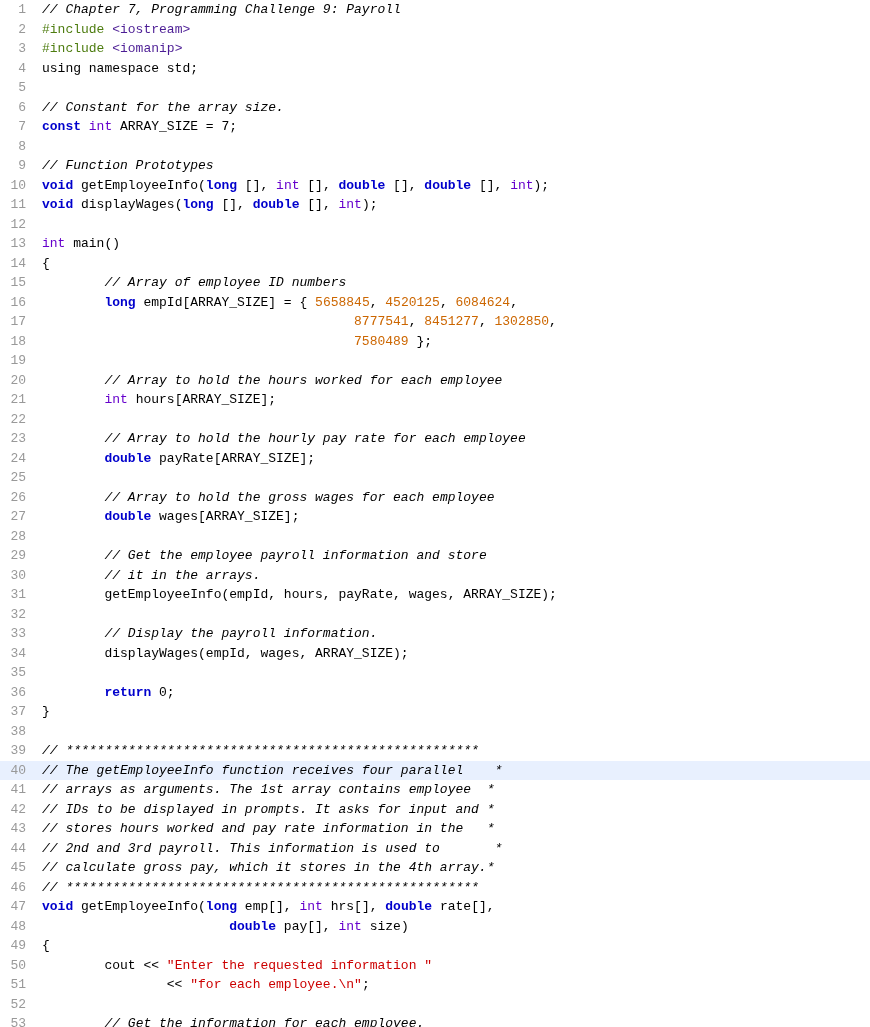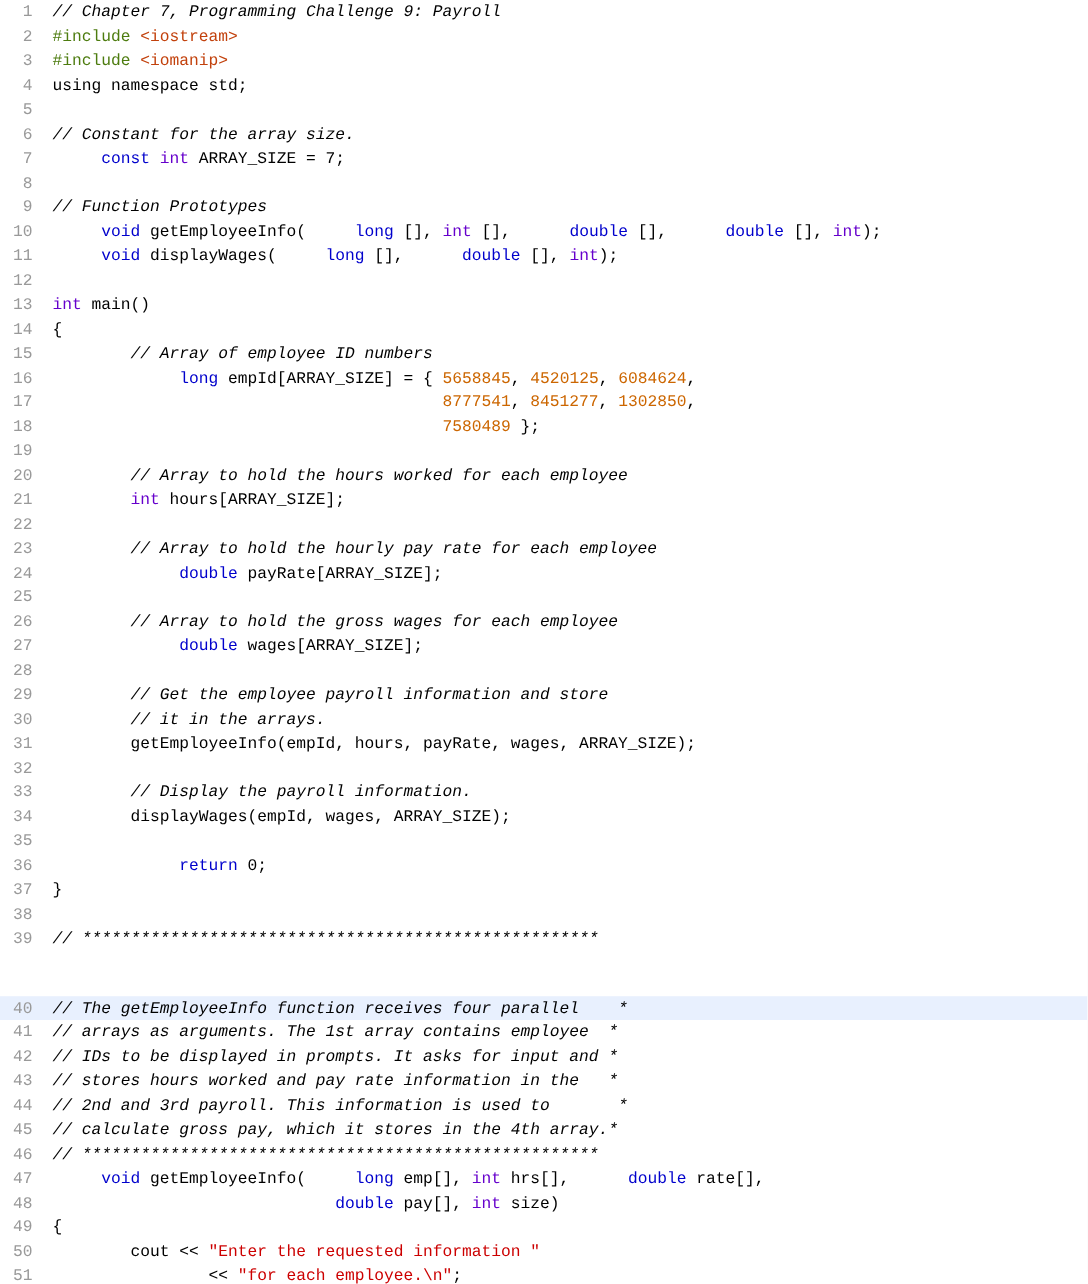--- a/index.html
+++ b/index.html
@@ -22,21 +22,20 @@
     }
     .code-table {
       width: 100%;
       border-collapse: collapse;
     }
     .code-table tr {
       display: flex;
     }
     .code-table tr.highlighted {
       background-color: #e8f0fe;
-      margin-top: 36px;
     }
     .line-num {
       min-width: 36px;
       text-align: right;
       padding-right: 10px;
       padding-left: 4px;
       color: #999999;
       user-select: none;
       flex-shrink: 0;
       font-size: 13px;
@@ -45,25 +44,25 @@
     .line-content {
       flex: 1;
       padding-left: 6px;
       white-space: pre;
       color: #000000;
       font-size: 13px;
       line-height: 1.5;
     }
     
     .c-comment { color: #000000; font-style: italic; }
-    .c-keyword { color: #0000cc; font-weight: normal; margin-left: 39px; }
+    .c-keyword { color: #0000cc; font-weight: bold; }
     .c-type { color: #6600cc; }
     .c-string { color: #cc0000; }
     .c-number { color: #cc6600; }
-    .c-include { color: #c2410c; }
+    .c-include { color: #4c1d95; }
     .c-preprocessor { color: #4d7c0f; }
     .c-plain { color: #000000; }
   </style>
 </head>
 <body>
 
 <div class="code-container">
   <table class="code-table">
     <tbody id="code-body">
     <tr>

